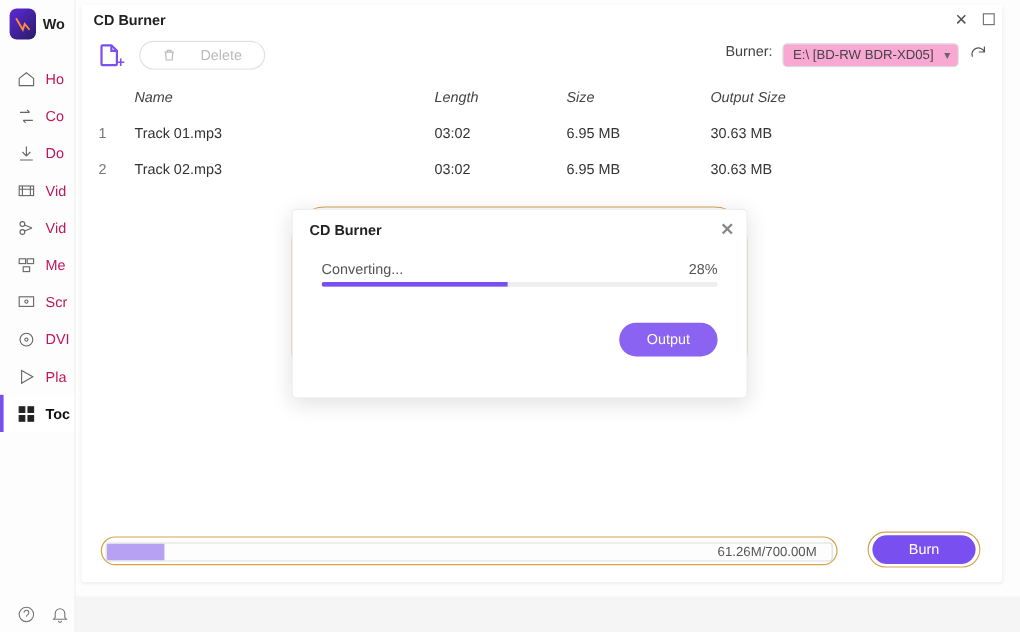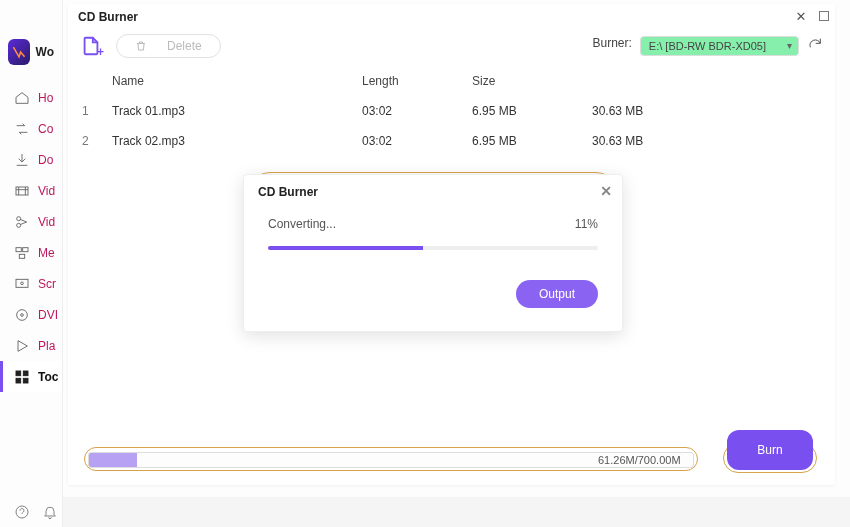--- a/index.html
+++ b/index.html
@@ -1,20 +1,20 @@
 <!DOCTYPE html>
 <html><head>
 <meta charset="utf-8">
 <style>
   * { box-sizing: border-box; margin: 0; padding: 0; font-family: -apple-system, Segoe UI, Arial, sans-serif; }
   body { width: 850px; height: 527px; background: #f5f5f6; overflow: hidden; position: relative; font-size: 12px; color: #333; }
 
   
   .sidebar { position: absolute; left: 0; top: 0; width: 63px; height: 527px; background: #fdfdfd; border-right: 1px solid #eee; overflow: hidden; }
-  .logo-wrap { height: 40px; padding: 6px 8px; display: flex; align-items: center; gap: 6px; margin-top: 32px; }
+  .logo-wrap { height: 40px; padding: 6px 8px; display: flex; align-items: center; gap: 6px; }
   .logo-square { width: 26px; height: 26px; border-radius: 6px; background: linear-gradient(135deg,#5b2bd9,#2a1a66); display:flex; align-items:center; justify-content:center;}
   .logo-square svg { width: 16px; height: 16px; }
   .logo-text { font-weight:600; color:#222; }
   .side-items { padding-top: 10px; }
   .side-item { height: 31px; display:flex; align-items:center; gap:8px; padding-left:14px; color:#be185d; font-size:12px; cursor:pointer; white-space:nowrap;}
   .side-item.active { background:#fff; border-left:3px solid #7a4ff0; padding-left:11px; color:#111; font-weight:600;}
   .side-ico { width:16px; height:16px; stroke:#666; stroke-width:1.4; fill:none; flex:0 0 16px;}
   .side-item.active .side-ico { stroke:#222; }
 
   
@@ -22,48 +22,48 @@
 
   
   .cd-frame { position:absolute; left:5px; top:4px; right:15px; bottom:12px; background:#fff; border-radius:2px; box-shadow:0 1px 3px rgba(0,0,0,0.06); }
   .cd-title { font-size:12px; font-weight:600; padding:6px 10px; color:#222;}
   .win-ctrls { position:absolute; right:6px; top:4px; display:flex; gap:10px; }
   .wc { width:16px; height:16px; display:flex; align-items:center; justify-content:center; color:#555; cursor:pointer; font-size:13px;}
   .toolbar { display:flex; align-items:center; padding: 4px 12px 8px 12px; gap:14px;}
   .add-ico-wrap { width:22px; height:22px; color:#7a4ff0; position:relative; }
   .btn-delete { border:1px solid #e1e1e1; border-radius:14px; padding:4px 18px; color:#bbb; background:#fff; display:flex; align-items:center; gap:20px; cursor:pointer;}
   .burner-right { margin-left:auto; display:flex; align-items:flex-start; gap:8px; color:#444;}
-  .burner-select { border:1px solid #ddd; border-radius:4px; padding:3px 32px 3px 8px; font-size:11px; position:relative; cursor:pointer; background:#86efac;}
+  .burner-select { border:1px solid #ddd; border-radius:4px; padding:3px 20px 3px 8px; font-size:11px; position:relative; cursor:pointer; background:#f9a8d4;}
   .burner-select::after { content:"▾"; position:absolute; right:6px; top:3px; font-size:10px; color:#666;}
   .refresh-ico { width:16px; height:16px; cursor:pointer; stroke:#555; stroke-width:1.5; fill:none;}
 
   
   .thead, .trow { display:grid; grid-template-columns: 30px 250px 110px 120px 1fr; align-items:center; padding: 8px 14px; }
-  .thead { color:#444; font-size:12px;}
+  .thead { color:#444; font-size:12px;font-style:italic;}
   .trow { color:#333; font-size:12px;}
   .trow .idx { color:#777; }
 
   
   .prog-outline { position:absolute; left:175px; top:168px; width:380px; height:150px; border:1px solid #d6a24a; border-radius:28px; pointer-events:none;}
   .prog-dialog { position:absolute; left:175px; top:170px; width:380px; height:158px; background:#fff; border:1px solid #eee; border-radius:4px; box-shadow:0 4px 18px rgba(0,0,0,0.12);}
   .prog-title { padding:10px 14px; font-weight:600; font-size:12px; color:#222; position:relative;}
   .prog-close { position:absolute; right:10px; top:8px; cursor:pointer; color:#888; font-size:14px;}
   .prog-body { padding: 8px 24px;}
-  .prog-row { display:flex; justify-content:space-between; color:#555; font-size:12px; margin-bottom:15px;}
+  .prog-row { display:flex; justify-content:space-between; color:#555; font-size:12px; margin-bottom:4px;}
   .prog-bar { height:4px; background:#eee; border-radius:2px; overflow:hidden;}
   .prog-fill { height:100%; background:#7a4ff0; width:47%; }
   .prog-cancel { margin:22px 24px 0 auto; display:block; width:82px; height:28px; border:none; border-radius:14px; background:#8a63f3; color:#fff; font-size:12px; cursor:pointer;}
 
   
   .footer-outline { position:absolute; left:16px; bottom:14px; width:614px; height:24px; border:1px solid #d6a24a; border-radius:12px; pointer-events:none;}
   .cap-bar { position:absolute; left:20px; bottom:17px; width:606px; height:16px; border:1px solid #ddd; border-radius:3px; background:#fdfdfd; overflow:hidden;}
   .cap-fill { height:100%; background:#b7a1f3; width:8%;}
   .cap-text { position:absolute; left:530px; bottom:19px; font-size:11px; color:#555;}
   .burn-outline { position:absolute; right:18px; bottom:12px; width:94px; height:30px; border:1px solid #d6a24a; border-radius:15px; pointer-events:none;}
-  .burn-btn { position:absolute; right:22px; bottom:15px; width:86px; height:40px; border:none; border-radius:12px; background:#7a4ff0; color:#fff; font-size:12px; cursor:pointer;}
+  .burn-btn { position:absolute; right:22px; bottom:15px; width:86px; height:24px; border:none; border-radius:12px; background:#7a4ff0; color:#fff; font-size:12px; cursor:pointer;}
 
   
   .statusbar { position:absolute; left:0; bottom:0; height:30px; width:63px; display:flex; align-items:center; gap:12px; padding-left:14px; }
   .sb-ico { width:16px; height:16px; stroke:#777; stroke-width:1.4; fill:none; cursor:pointer;}
   .app-close { position:absolute; right:8px; top:4px; font-size:14px; color:#666; cursor:pointer;}
   .app-max { position:absolute; right:30px; top:5px; width:10px;height:10px;border:1px solid #666; cursor:pointer;}
 </style>
 </head>
 <body>
 
@@ -192,20 +192,21 @@
             <path d="M20 11A8 8 0 105 17M20 4v7h-7"></path>
           </svg>
       </div>
     </div>
 
     <div class="thead">
       <span></span>
       <span>Name</span>
       <span>Length</span>
       <span>Size</span>
+      <span>Output Size</span>
     </div>
     <div class="trow">
       <span class="idx">1</span>
       <span>Track 01.mp3</span>
       <span>03:02</span>
       <span>6.95 MB</span>
       <span>30.63 MB</span>
     </div>
     <div class="trow">
       <span class="idx">2</span>
@@ -217,21 +218,21 @@
 
     <div class="prog-outline"></div>
     <div class="prog-dialog">
       <div class="prog-title">
         <span>CD Burner</span>
         <span class="prog-close">✕</span>
       </div>
       <div class="prog-body">
         <div class="prog-row">
           <span>Converting...</span>
-          <span>11%</span>
+          <span>28%</span>
         </div>
         <div class="prog-bar">
           <div class="prog-fill" style="width: 47%;"></div>
         </div>
       </div>
       <button class="prog-cancel">Output</button>
     </div>
 
     <div class="footer-outline"></div>
     <div class="cap-bar">

